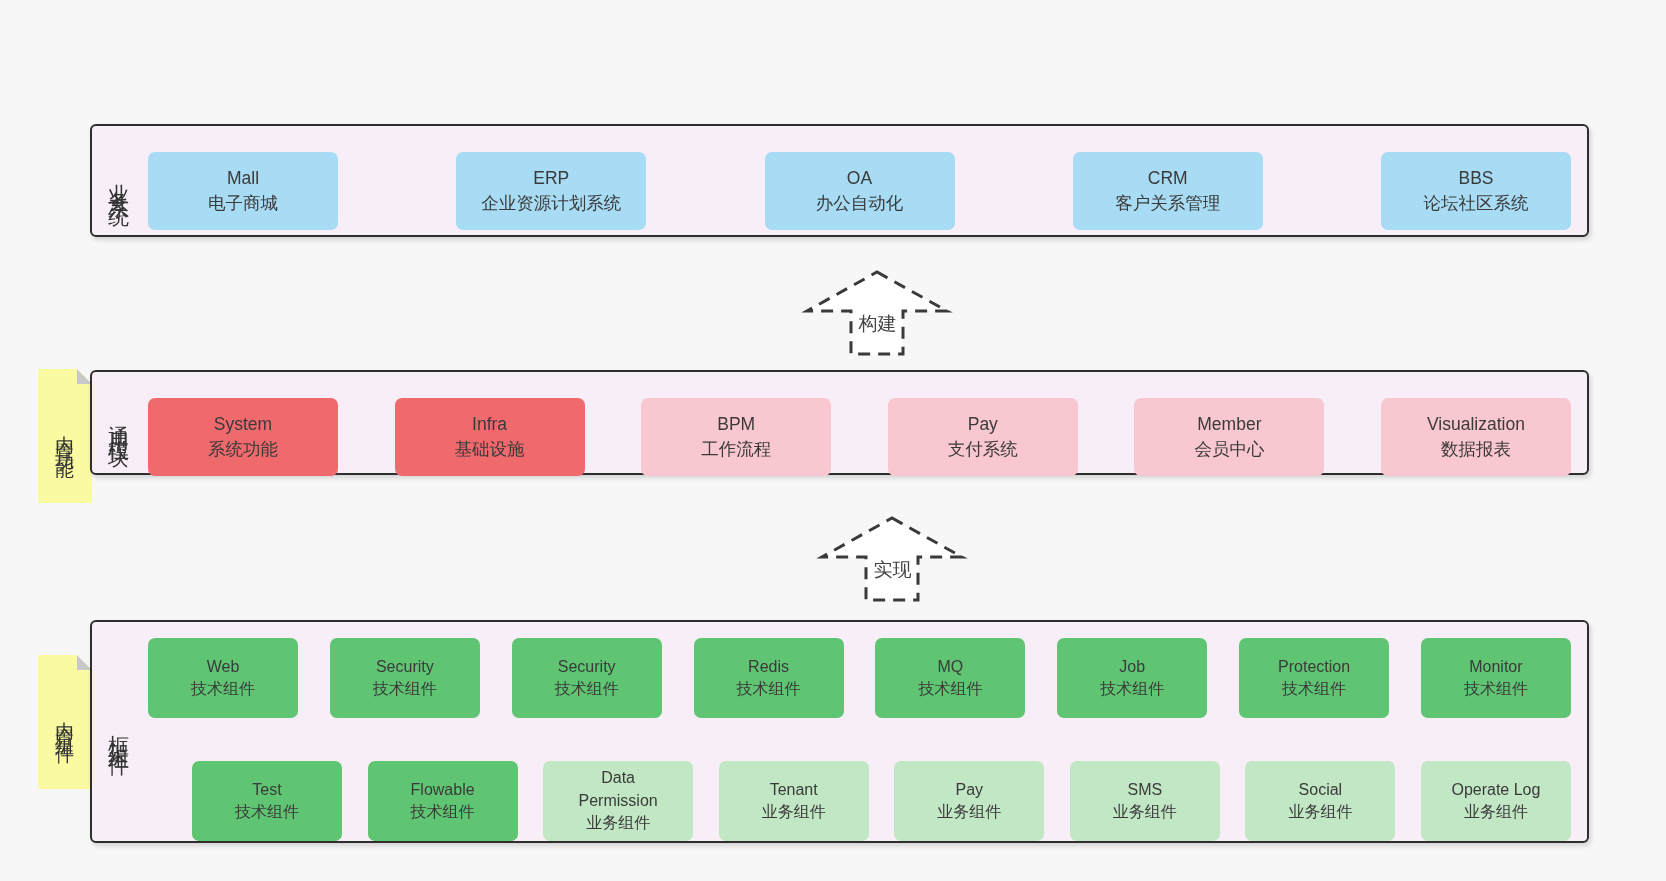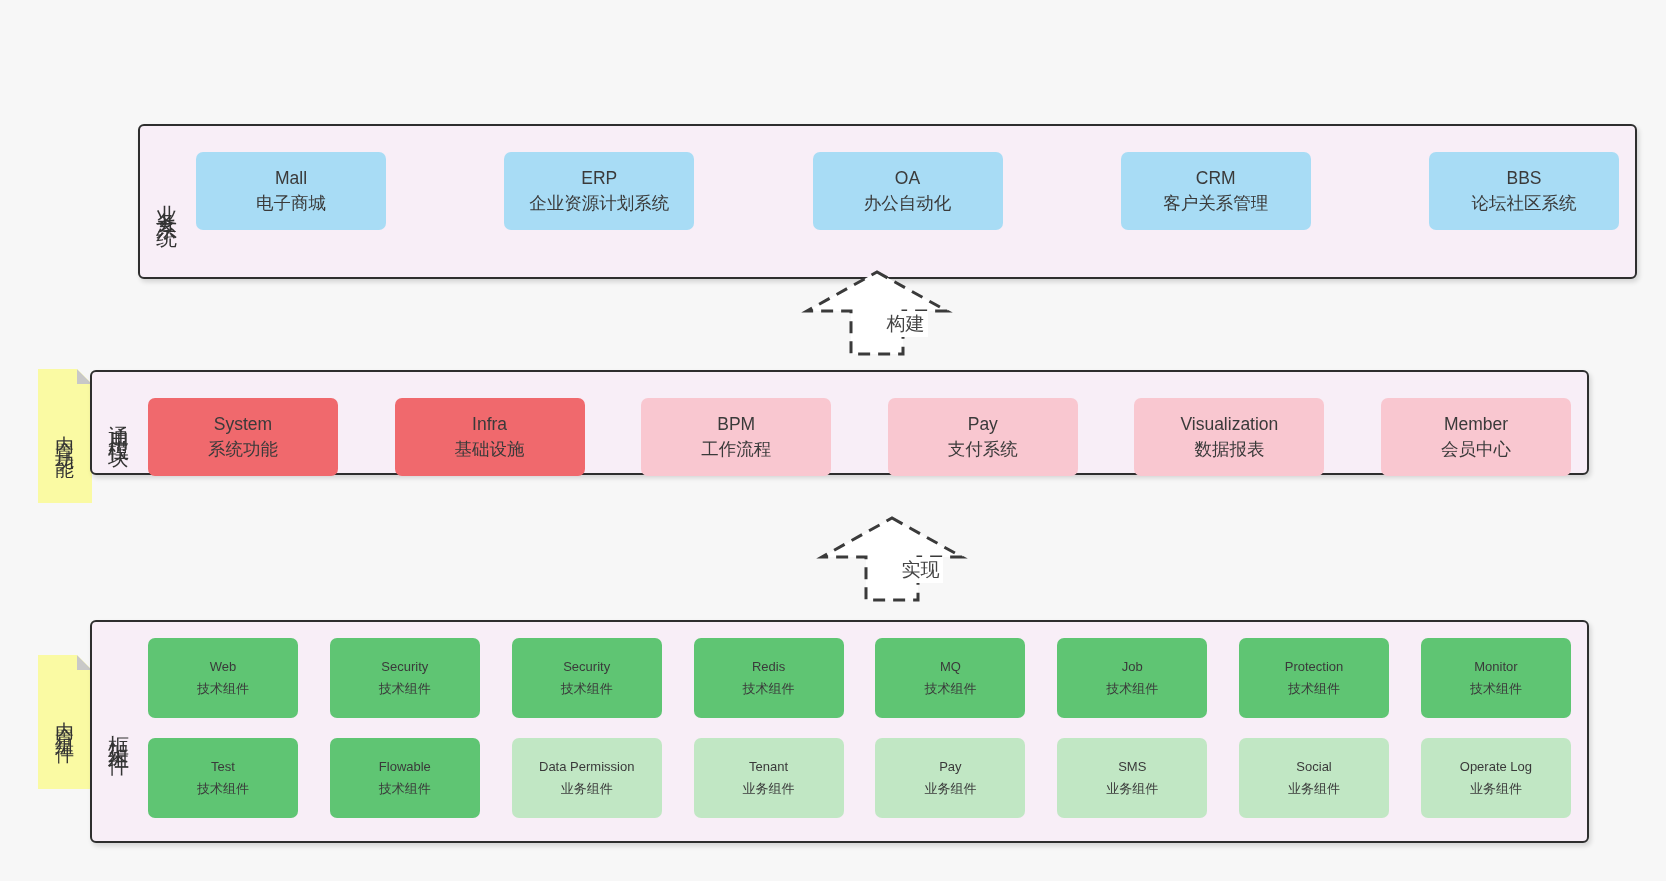--- a/index.html
+++ b/index.html
@@ -3,39 +3,39 @@
 <meta charset="utf-8">
 <style>
   html,body{margin:0;padding:0;}
   body{font-family:"Liberation Sans","DejaVu Sans",sans-serif;}
   #page{position:relative;width:1666px;height:881px;background:var(--page_bg,#f7f7f7);overflow:hidden;}
 
   
   .panel{position:absolute;left:90px;width:1499px;background:var(--panel_bg,#f8eef7);
          border:2px solid var(--panel_border,#2e2e2e);border-radius:6px;
          box-shadow:2px 3px 5px rgba(0,0,0,.14);box-sizing:border-box;}
-  .panel-business{top:124px;height:155px;margin-left:48px;}
+  .panel-business{top:124px;height:113px;}
   .panel-modules{top:370px;height:105px;}
   .panel-components{top:620px;height:223px;}
 
   .side-label{position:absolute;left:4px;top:0;bottom:0;width:46px;
               display:flex;align-items:center;justify-content:center;}
   .side-label span{writing-mode:vertical-rl;text-orientation:upright;
                    font-size:21px;color:#333;letter-spacing:7px;line-height:1;}
 
   .row{position:absolute;left:56px;right:16px;display:flex;justify-content:space-between;}
   .row6{height:78px;top:26px;}
   .row8{height:80px;}
   .row8.r1{top:16px;}
-  .row8.r2{top:116px;}
+  .row8.r2{top:139px;margin-left:44px;}
 
   .box{border-radius:7px;display:flex;flex-direction:column;align-items:center;
        justify-content:center;text-align:center;color:var(--text,#3a3a3a);}
   .row6 .box{width:190px;font-size:17.5px;line-height:25px;}
-  .row8 .box{width:150px;font-size:13px;line-height:22.5px;padding:3px 6px;box-sizing:border-box;}
+  .row8 .box{width:150px;font-size:16px;line-height:22.5px;padding:3px 6px;box-sizing:border-box;}
   .row8 .bn{max-width:112px;}
   .blue{background:var(--blue,#a8dcf5);}
   .red{background:var(--red,#f0696d);}
   .pink{background:var(--pink,#f9c7d0);justify-content:center;}
   .green{background:var(--green,#5fc573);}
   .lgreen{background:var(--light_green,#c1e7c4);}
 
   
   .sticky{position:absolute;left:38px;width:54px;height:134px;
           background:var(--sticky_yellow,#fafaa3);
@@ -49,21 +49,21 @@
                color:#333;letter-spacing:8px;line-height:1;}
   .sticky-modules{top:369px;}
   .sticky-components{top:655px;}
 
   
   .arrow{position:absolute;width:155px;height:92px;}
   .arrow-build{left:800px;top:266px;}
   .arrow-implement{left:815px;top:512px;}
   .arrow svg{display:block;}
   .arrow-label{position:absolute;left:50%;top:45px;transform:translateX(-50%);
-               background:#fff;padding:0 3px;font-size:19px;color:#444;white-space:nowrap;margin-left:28px;}
+               background:#fff;padding:0 3px;font-size:19px;color:#444;white-space:nowrap;}
 </style>
 </head>
 <body>
 
 <div id="page">
 
   <div class="sticky sticky-modules">
     <div class="fold"></div>
     <span>内置功能</span>
   </div>
@@ -122,26 +122,26 @@
       </div>
       <div class="box pink">
         <span class="bn">BPM</span>
         <span class="bd">工作流程</span>
       </div>
       <div class="box pink">
         <span class="bn">Pay</span>
         <span class="bd">支付系统</span>
       </div>
       <div class="box pink">
+        <span class="bn">Member</span>
+        <span class="bd">会员中心</span>
+      </div>
+      <div class="box pink">
         <span class="bn">Visualization</span>
         <span class="bd">数据报表</span>
-      </div>
-      <div class="box pink">
-        <span class="bn">Member</span>
-        <span class="bd">会员中心</span>
       </div>
     </div>
   </div>
 
   <div class="arrow arrow-implement">
     <svg width="155" height="92" viewBox="0 0 155 92">
       <polygon points="77,6 147,45 103,45 103,88 51,88 51,45 7,45" fill="#ffffff" stroke="#3a3a3a" stroke-width="3" stroke-dasharray="12 8"></polygon>
     </svg>
     <span class="arrow-label">实现</span>
   </div>

